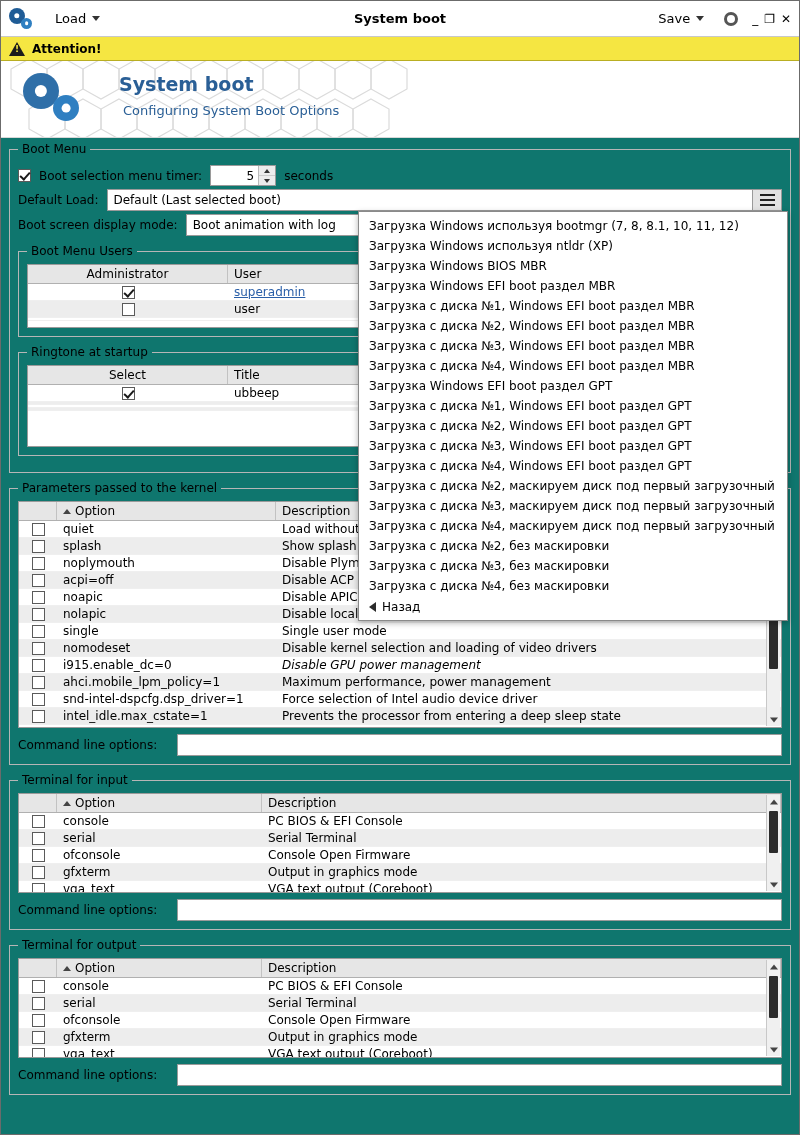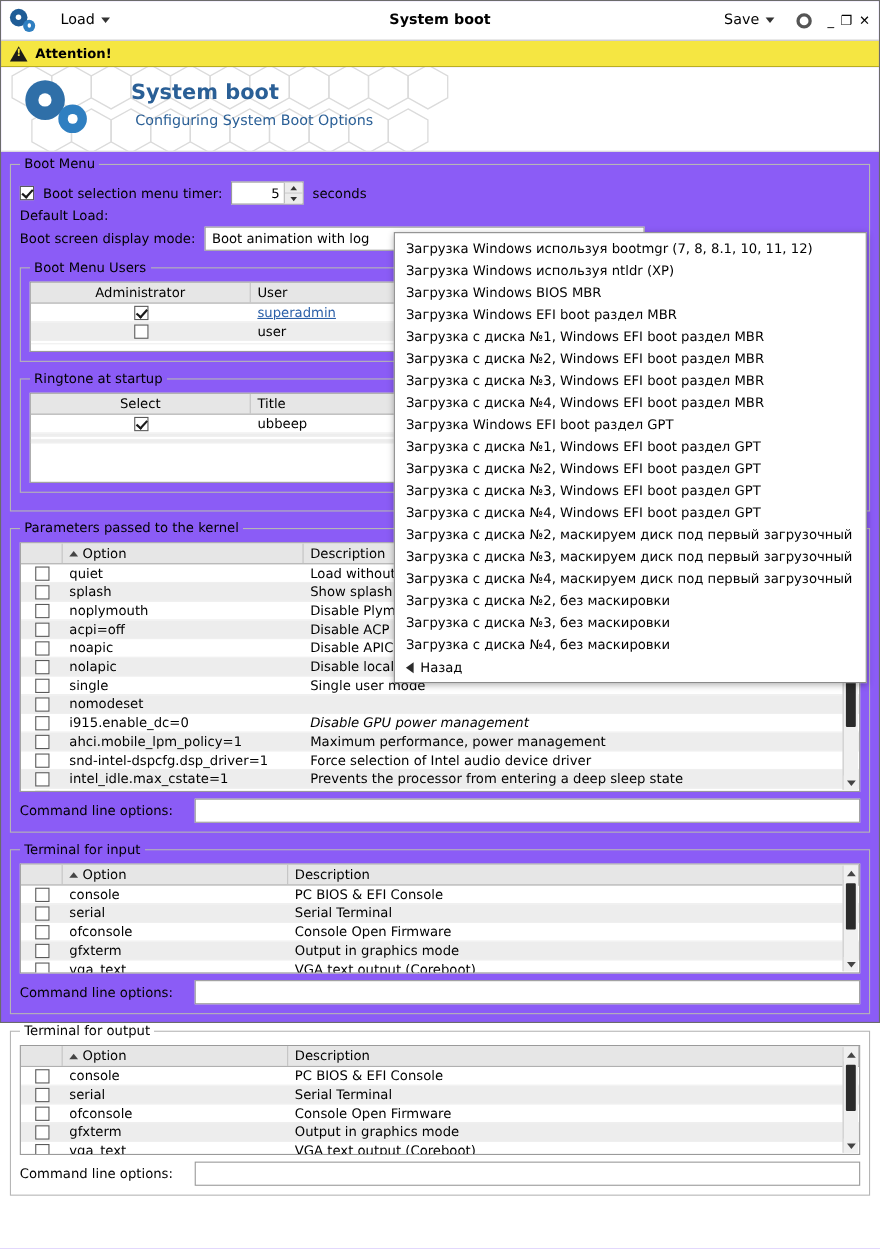--- a/index.html
+++ b/index.html
@@ -11,25 +11,25 @@
     width: 800px;
     height: 1135px;
     font-family: "DejaVu Sans", sans-serif;
     font-size: 12px;
     color: #000;
     overflow: hidden;
     position: relative;
   }
   .app {
     width: 800px;
-    height: 930px;
+    height: 1135px;
     position: relative;
     border: 1px solid #6b6b6b;
     box-sizing: border-box;
-    background: #8b5cf6;
+    background: #0f766e;
   }
   
   .titlebar {
     height: 36px;
     background: #ffffff;
     border-bottom: 1px solid #c8c8c8;
     display: flex;
     align-items: center;
     position: relative;
     box-sizing: border-box;
@@ -506,20 +506,28 @@
             <div>
                 <span class="tri-dn"></span>
               </div>
           </span>
         </span>
         <span>seconds</span>
       </div>
 
       <div class="row">
         <span>Default Load:</span>
+        <span class="combo">
+          <span class="val">Default (Last selected boot)</span>
+          <span class="hamburger">
+              <i></i>
+              <i></i>
+              <i></i>
+            </span>
+        </span>
       </div>
 
       <div class="row">
         <span>Boot screen display mode:</span>
         <span class="combo" style="max-width:400px;">
           <span class="val">Boot animation with log</span>
         </span>
       </div>
 
       <fieldset style="margin-top:8px;">
@@ -632,20 +640,21 @@
               <span class="chk"></span>
             </div>
             <div style="width:219px;">single</div>
             <div style="flex:1;">Single user mode</div>
           </div>
         <div class="tr alt">
             <div style="width:38px;" class="cellchk">
               <span class="chk"></span>
             </div>
             <div style="width:219px;">nomodeset</div>
+            <div style="flex:1;">Disable kernel selection and loading of video drivers</div>
           </div>
         <div class="tr">
             <div style="width:38px;" class="cellchk">
               <span class="chk"></span>
             </div>
             <div style="width:219px;">i915.enable_dc=0</div>
             <div style="flex:1;font-style:italic;">Disable GPU power management</div>
           </div>
         <div class="tr alt">
             <div style="width:38px;" class="cellchk">

